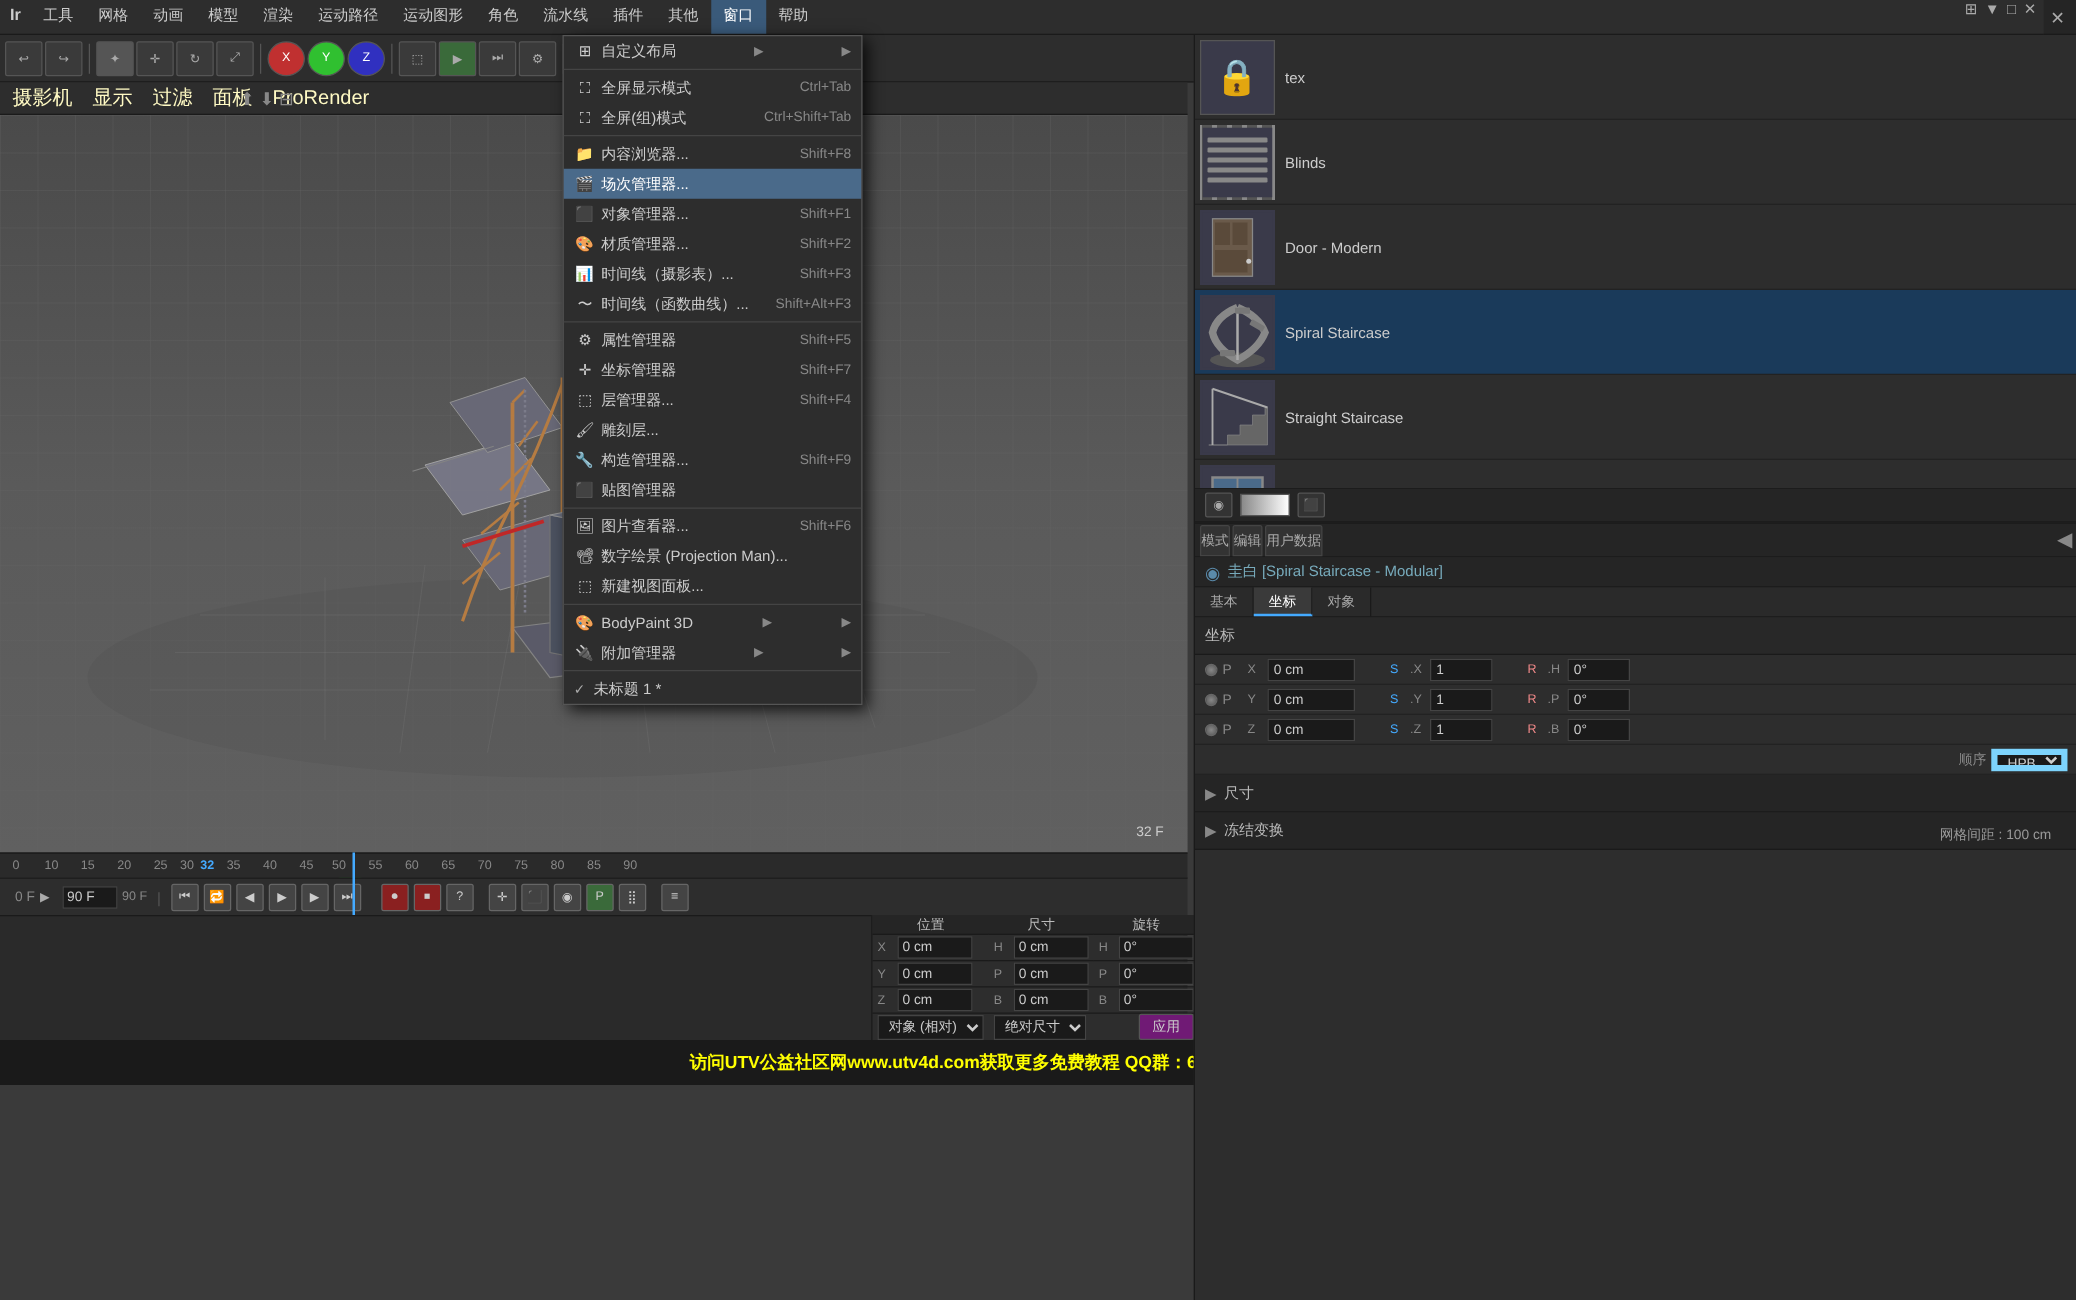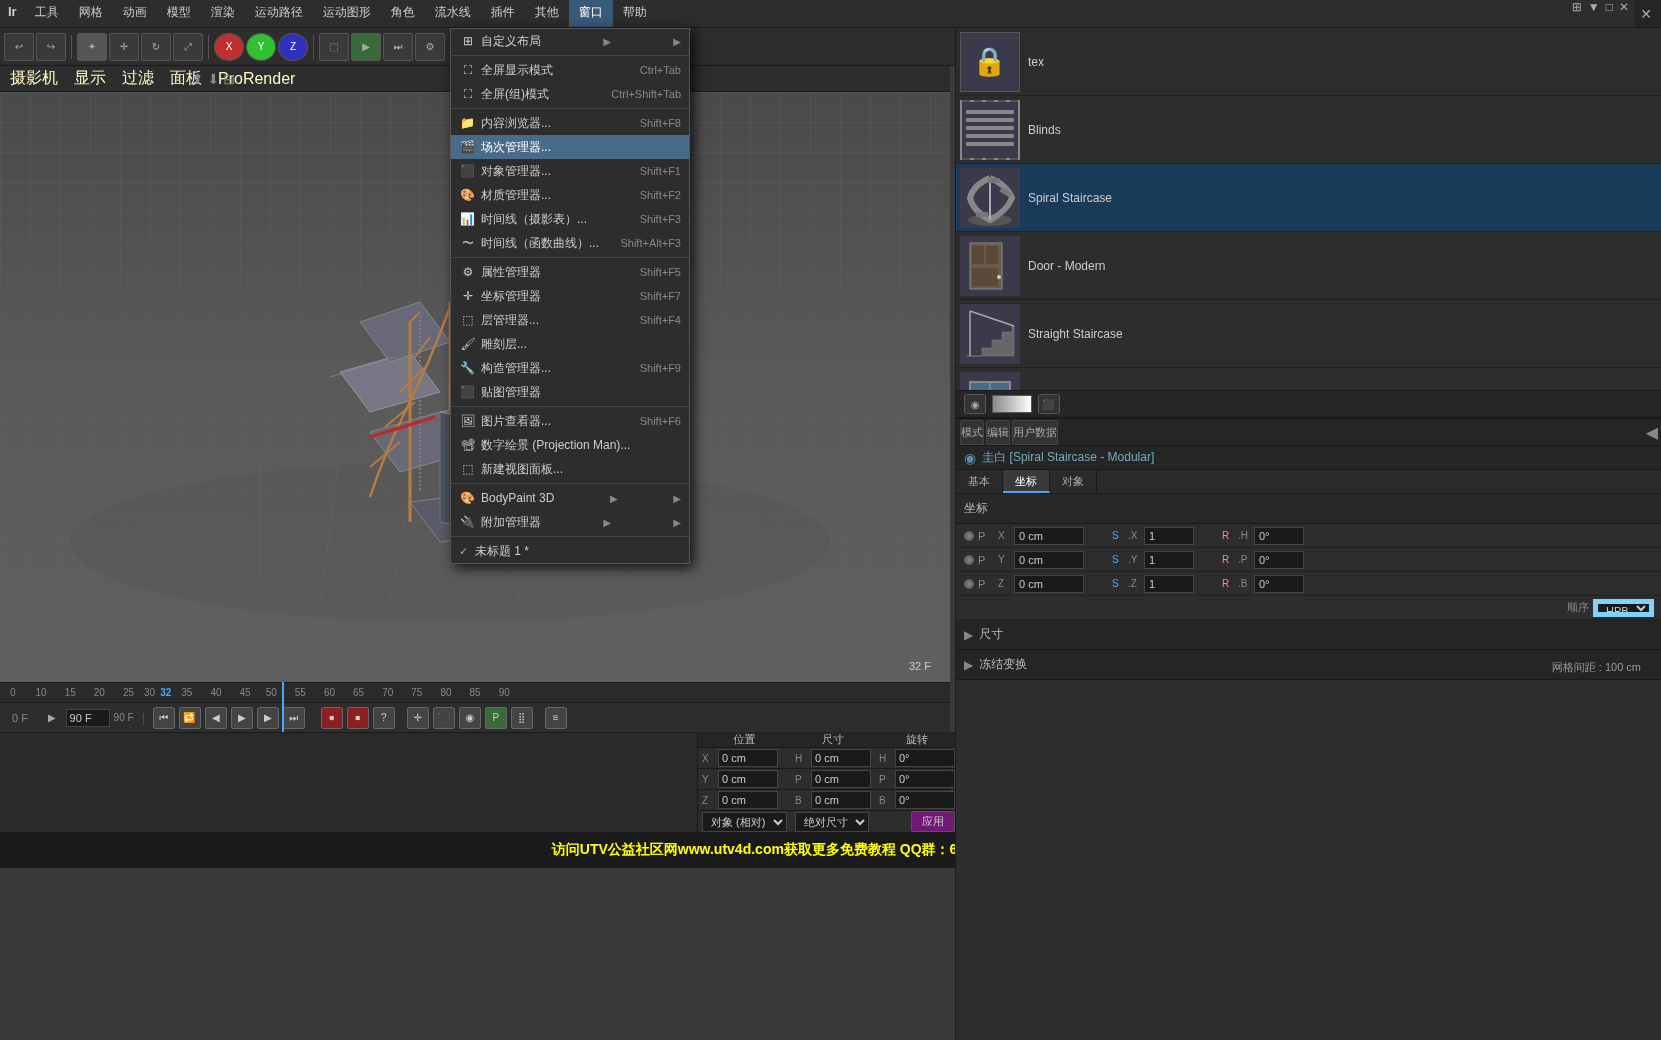--- a/index.html
+++ b/index.html
@@ -424,21 +424,21 @@
   <span class="ruler-num" style="margin-left:18px;">75</span>
   <span class="ruler-num" style="margin-left:18px;">80</span>
   <span class="ruler-num" style="margin-left:18px;">85</span>
   <span class="ruler-num" style="margin-left:18px;">90</span>
 </div>
 
 <div id="frame-indicator"></div>
 <div id="timeline-block"></div>
 
 <div id="playback-bar">
-  <div id="timeline-pos" style="display:flex;gap:20px;position:static;width:auto;">
+  <div id="timeline-pos" style="display:flex;gap:4px;position:static;width:auto;">
     <span style="color:#888;font-size:11px;">0 F</span>
     <span style="color:#aaa;font-size:10px;">▶</span>
   </div>
   <input class="tl-input" value="90 F" style="">
   <span style="color:#888;font-size:10px;">90 F</span>
   <span style="color:#555;margin:0 4px;">|</span>
 
   <div class="play-btn">⏮</div>
   <div class="play-btn">🔁</div>
   <div class="play-btn">◀</div>
@@ -558,20 +558,34 @@
         <svg width="56" height="56" viewBox="0 0 56 56">
           <rect x="0" y="0" width="56" height="56" fill="#3a3a4a"></rect>
           <rect x="4" y="8" width="48" height="4" fill="#888" rx="1"></rect>
           <rect x="4" y="16" width="48" height="4" fill="#888" rx="1"></rect>
           <rect x="4" y="24" width="48" height="4" fill="#888" rx="1"></rect>
           <rect x="4" y="32" width="48" height="4" fill="#888" rx="1"></rect>
           <rect x="4" y="40" width="48" height="4" fill="#888" rx="1"></rect>
         </svg>
       </div>
       <span class="asset-name">Blinds</span>
+    </div>
+
+    <div class="asset-item">
+      <div class="asset-thumb" style="background:#3a3a4a;">
+        <svg width="56" height="56" viewBox="0 0 56 56">
+          <rect x="0" y="0" width="56" height="56" fill="#3a3a4a"></rect>
+          <rect x="8" y="5" width="32" height="46" fill="#6a5a4a" stroke="#888" stroke-width="1"></rect>
+          <rect x="10" y="8" width="12" height="18" fill="#5a4a3a"></rect>
+          <rect x="24" y="8" width="12" height="18" fill="#5a4a3a"></rect>
+          <rect x="10" y="30" width="26" height="18" fill="#5a4a3a"></rect>
+          <circle cx="37" cy="39" r="2" fill="#ccc"></circle>
+        </svg>
+      </div>
+      <span class="asset-name">Door - Modern</span>
     </div>
 
     <div class="asset-item selected">
       <div class="asset-thumb" style="background:#3a3a4a;">
         <svg width="56" height="56" viewBox="0 0 56 56">
           <rect x="0" y="0" width="56" height="56" fill="#3a3a4a"></rect>
           <ellipse cx="28" cy="50" rx="22" ry="6" fill="#555"></ellipse>
           <path d="M 28 8 Q 45 15 50 28 Q 45 41 28 50 Q 11 41 8 28 Q 11 15 28 8" fill="none" stroke="#888" stroke-width="6"></path>
           <path d="M 28 8 L 28 50" stroke="#aaa" stroke-width="2"></path>
           <rect x="26" y="8" width="12" height="5" fill="#777" rx="1"></rect>
@@ -579,34 +593,20 @@
           <rect x="14" y="42" width="12" height="5" fill="#777" rx="1"></rect>
         </svg>
       </div>
       <span class="asset-name">Spiral Staircase</span>
     </div>
 
     <div class="asset-item">
       <div class="asset-thumb" style="background:#3a3a4a;">
         <svg width="56" height="56" viewBox="0 0 56 56">
           <rect x="0" y="0" width="56" height="56" fill="#3a3a4a"></rect>
-          <rect x="8" y="5" width="32" height="46" fill="#6a5a4a" stroke="#888" stroke-width="1"></rect>
-          <rect x="10" y="8" width="12" height="18" fill="#5a4a3a"></rect>
-          <rect x="24" y="8" width="12" height="18" fill="#5a4a3a"></rect>
-          <rect x="10" y="30" width="26" height="18" fill="#5a4a3a"></rect>
-          <circle cx="37" cy="39" r="2" fill="#ccc"></circle>
-        </svg>
-      </div>
-      <span class="asset-name">Door - Modern</span>
-    </div>
-
-    <div class="asset-item">
-      <div class="asset-thumb" style="background:#3a3a4a;">
-        <svg width="56" height="56" viewBox="0 0 56 56">
-          <rect x="0" y="0" width="56" height="56" fill="#3a3a4a"></rect>
           <polygon points="5,50 20,50 20,42 30,42 30,34 40,34 40,26 50,26 50,20 52,20 52,50" fill="#666" stroke="#888" stroke-width="0.5"></polygon>
           <line x1="8" y1="5" x2="8" y2="50" stroke="#aaa" stroke-width="1.5"></line>
           <line x1="50" y1="20" x2="50" y2="20" stroke="#aaa" stroke-width="1.5"></line>
           <line x1="8" y1="5" x2="52" y2="20" stroke="#aaa" stroke-width="1.5"></line>
         </svg>
       </div>
       <span class="asset-name">Straight Staircase</span>
     </div>
 
     <div class="asset-item">

